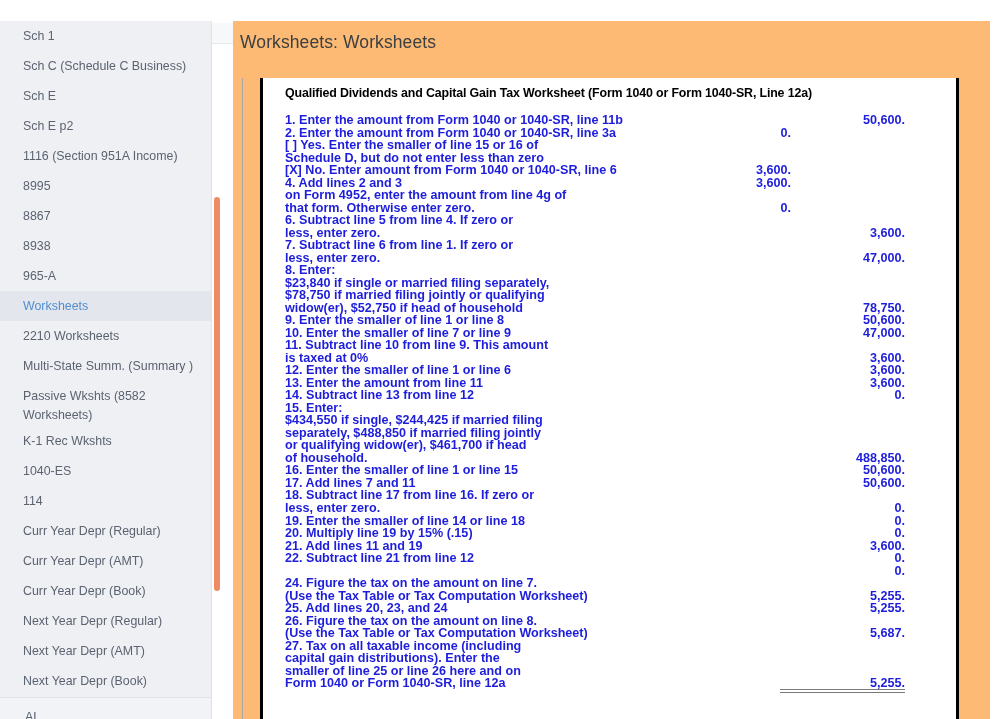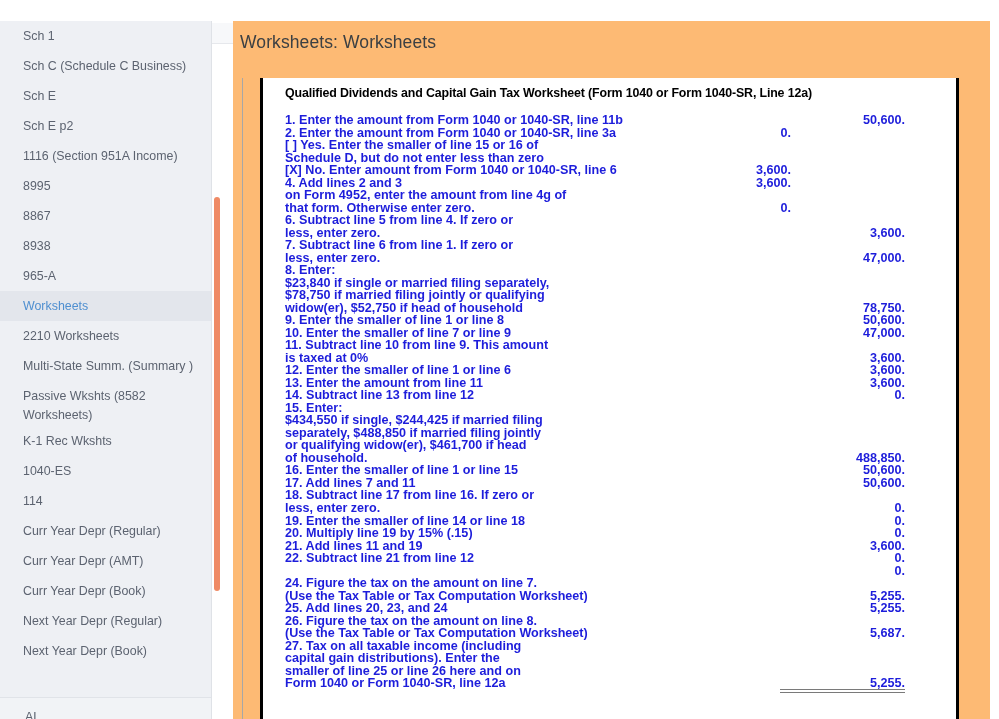--- a/index.html
+++ b/index.html
@@ -252,20 +252,21 @@
       <div class="nav-item"><span>2210 Worksheets</span></div>
       <div class="nav-item"><span>Multi-State Summ. (Summary )</span></div>
       <div class="nav-item two-line"><span>Passive Wkshts (8582 Worksheets)</span></div>
       <div class="nav-item"><span>K-1 Rec Wkshts</span></div>
       <div class="nav-item"><span>1040-ES</span></div>
       <div class="nav-item"><span>114</span></div>
       <div class="nav-item"><span>Curr Year Depr (Regular)</span></div>
       <div class="nav-item"><span>Curr Year Depr (AMT)</span></div>
       <div class="nav-item"><span>Curr Year Depr (Book)</span></div>
       <div class="nav-item"><span>Next Year Depr (Regular)</span></div>
+      <div class="nav-item"><span>Next Year Depr (AMT)</span></div>
       <div class="nav-item"><span>Next Year Depr (Book)</span></div>
     </div>
   <div id="sidebar-footer">
       <div class="nav-item"><span>AL</span></div>
     </div>
 </div>
 
 <div id="sidebar-scrollbar"></div>
 
 <div id="content-pane">

